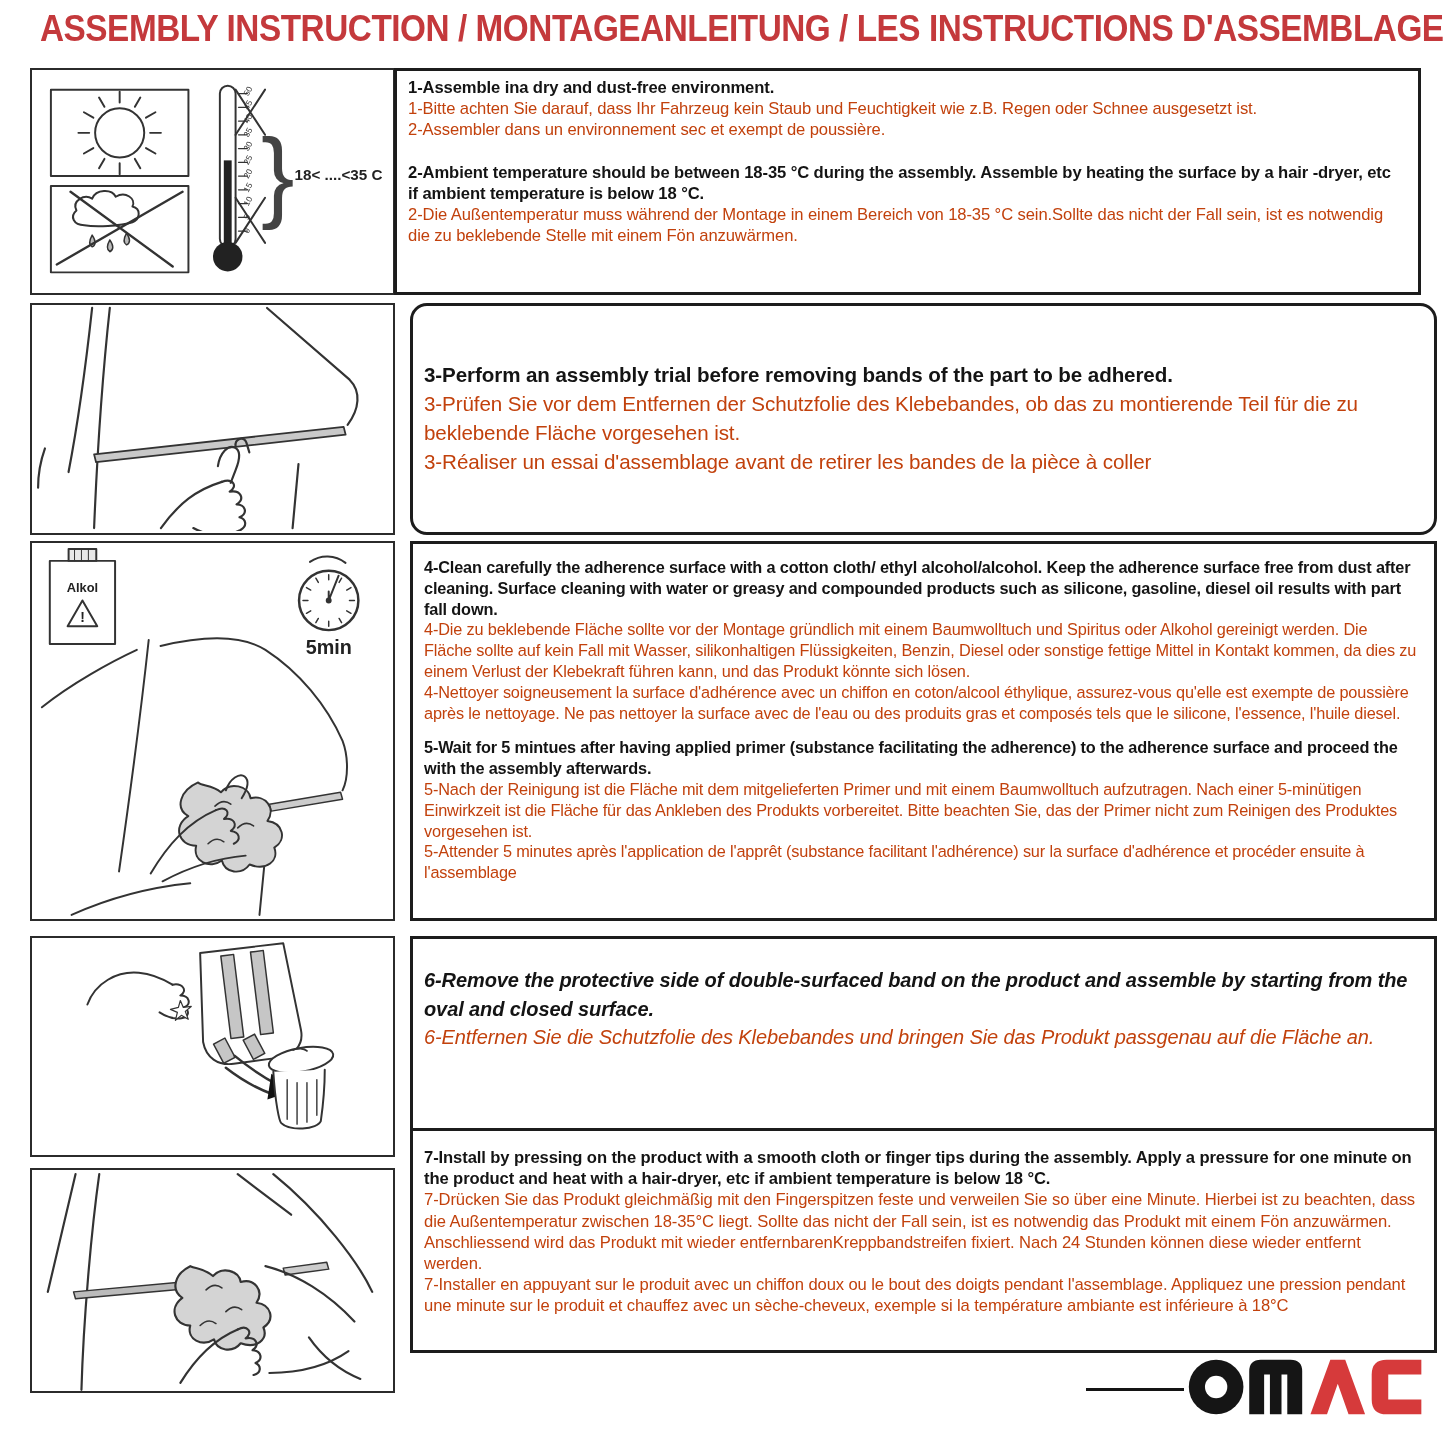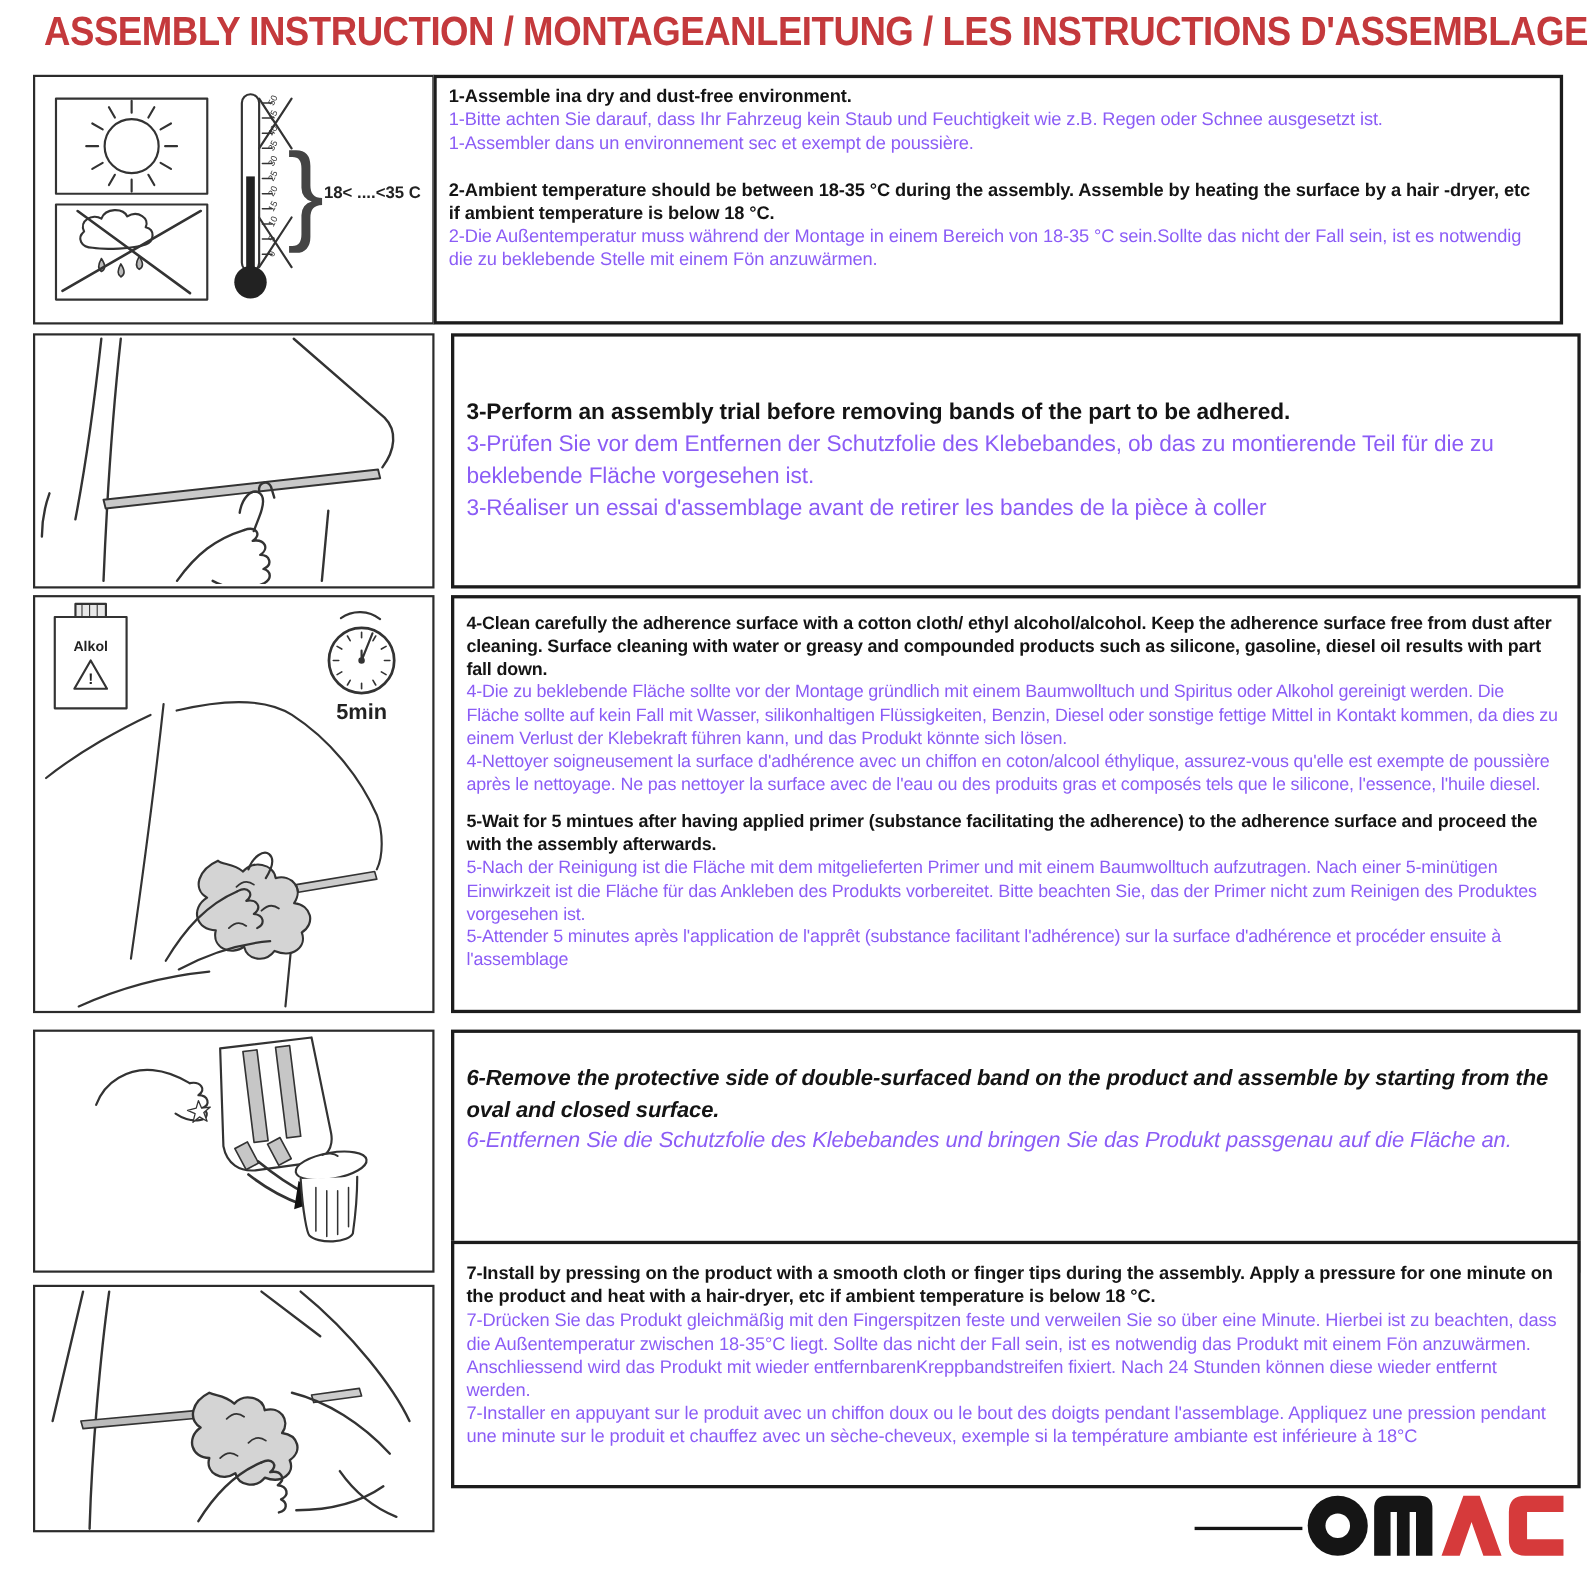--- a/index.html
+++ b/index.html
@@ -4,32 +4,32 @@
 <style>
   html,body{margin:0;padding:0;background:#fff;}
   .page{position:relative;width:1445px;height:1445px;background:#fff;overflow:hidden;
         font-family:"Liberation Sans",sans-serif;}
   .title{position:absolute;left:40px;top:8px;font-size:37px;font-weight:700;
          color:#c4393c;letter-spacing:-0.5px;white-space:nowrap;
          transform:scaleX(0.90);transform-origin:left center;}
   .illus{position:absolute;background:#fff;border:2px solid #2b2b2b;box-sizing:border-box;}
   .txt{position:absolute;background:#fff;border:3px solid #1c1c1c;box-sizing:border-box;
        padding:6px 16px 6px 11px;}
-  .txt p{margin:0;color:#8b5cf6;}
+  .txt p{margin:0;color:#c2410c;}
   .txt p.b{font-weight:700;color:#141414;}
   .s17 p{font-size:16.6px;line-height:21.2px;letter-spacing:-0.1px;}
   .s16 p{font-size:16.3px;line-height:20.8px;letter-spacing:-0.15px;}
   .s21 p{font-size:20.6px;line-height:29px;letter-spacing:-0.1px;}
   .s20 p{font-size:20px;line-height:28.5px;letter-spacing:-0.1px;font-style:italic;}
   .gap{margin-top:21px !important;}
   .gap14{margin-top:14px !important;}
   #r1i{left:30px;top:68px;width:365px;height:227px;}
   #r1t{left:394px;top:68px;width:1027px;height:227px;}
   #r2i{left:30px;top:303px;width:365px;height:232px;}
-  #r2t{left:410px;top:303px;width:1027px;height:232px;padding-top:54px;}
+  #r2t{left:410px;top:303px;width:1027px;height:232px;padding-top:54px;border-radius:17px;}
   #r3i{left:30px;top:541px;width:365px;height:380px;}
   #r3t{left:410px;top:541px;width:1027px;height:380px;padding-top:13px;}
   #r4i{left:30px;top:936px;width:365px;height:221px;}
   #r4t{left:410px;top:936px;width:1027px;height:221px;padding-top:27px;}
   #r5i{left:30px;top:1168px;width:365px;height:225px;}
   #r5t{left:410px;top:1128px;width:1027px;height:225px;padding-top:16px;}
   #logoline{position:absolute;left:1086px;top:1388px;width:98px;height:3px;background:#141414;}
   #logo{position:absolute;left:1188px;top:1358px;}
   svg{display:block;}
   .sk{stroke:#333;fill:none;stroke-linecap:round;stroke-linejoin:round;}
@@ -76,21 +76,21 @@
         <text x="219" y="153" transform="rotate(-62 219 153)">5</text>
         <text x="219" y="167" transform="rotate(-62 219 167)">0</text>
         <text x="232" y="142" font-size="102" font-weight="100" fill="#444">}</text>
         <text x="266" y="112" font-size="15.5" font-weight="bold" fill="#222">18&lt; ....&lt;35 C</text>
       </g>
     </svg>
   </div>
   <div class="txt s17" id="r1t">
     <p class="b">1-Assemble ina dry and dust-free environment.</p>
     <p>1-Bitte achten Sie darauf, dass Ihr Fahrzeug kein Staub und Feuchtigkeit wie z.B. Regen oder Schnee ausgesetzt ist.</p>
-    <p>1-Assembler dans un environnement sec et exempt de poussière.</p>
+    <p>2-Assembler dans un environnement sec et exempt de poussière.</p>
     <p class="b gap">2-Ambient temperature should be between 18-35 °C  during the assembly. Assemble by heating the surface by a hair -dryer, etc if ambient temperature is below 18 °C.</p>
     <p>2-Die Außentemperatur muss während der Montage in einem Bereich von 18-35 °C  sein.Sollte das nicht der Fall sein, ist es notwendig die zu beklebende Stelle mit einem Fön anzuwärmen.</p>
   </div>
 
   <div class="illus" id="r2i">
     <svg viewBox="0 0 365 230" width="361" height="226">
       <g class="sk" stroke-width="2.2">
         <path d="M60,3 C54,58 46,118 36,170"></path>
         <path d="M78,3 C72,58 66,130 62,227"></path>
         <path d="M12,146 C7,160 5,172 5,186"></path>

